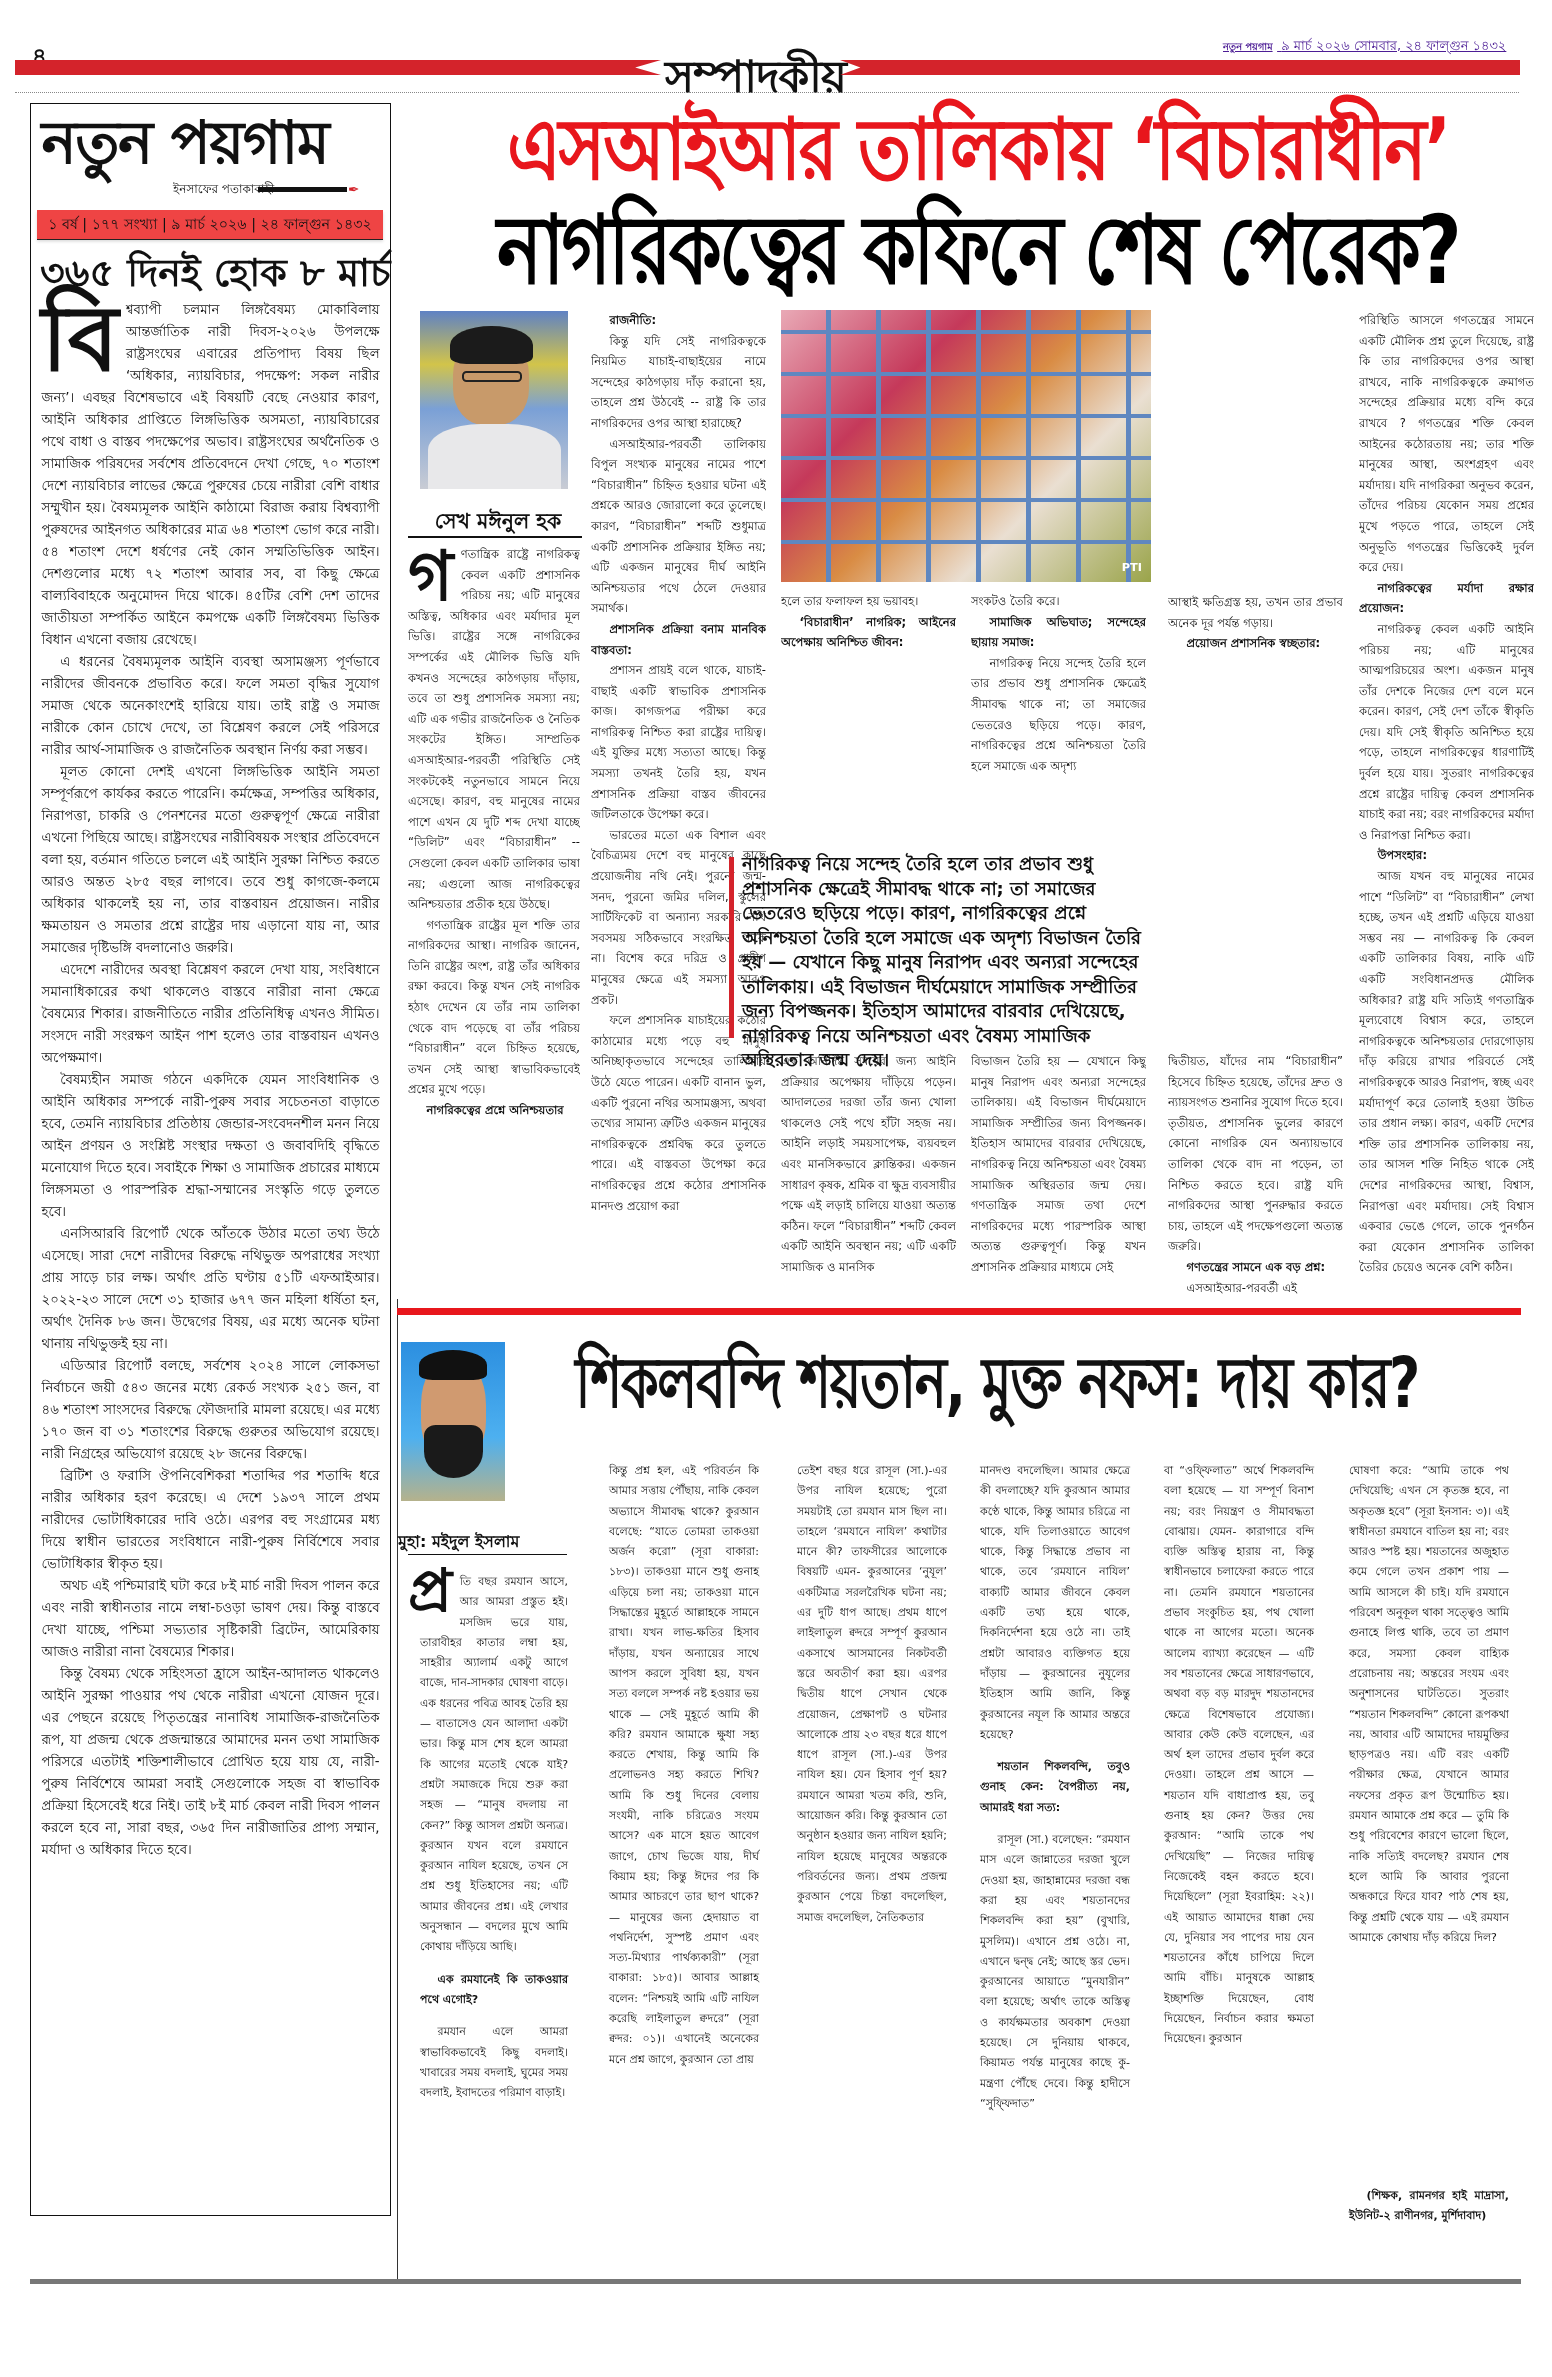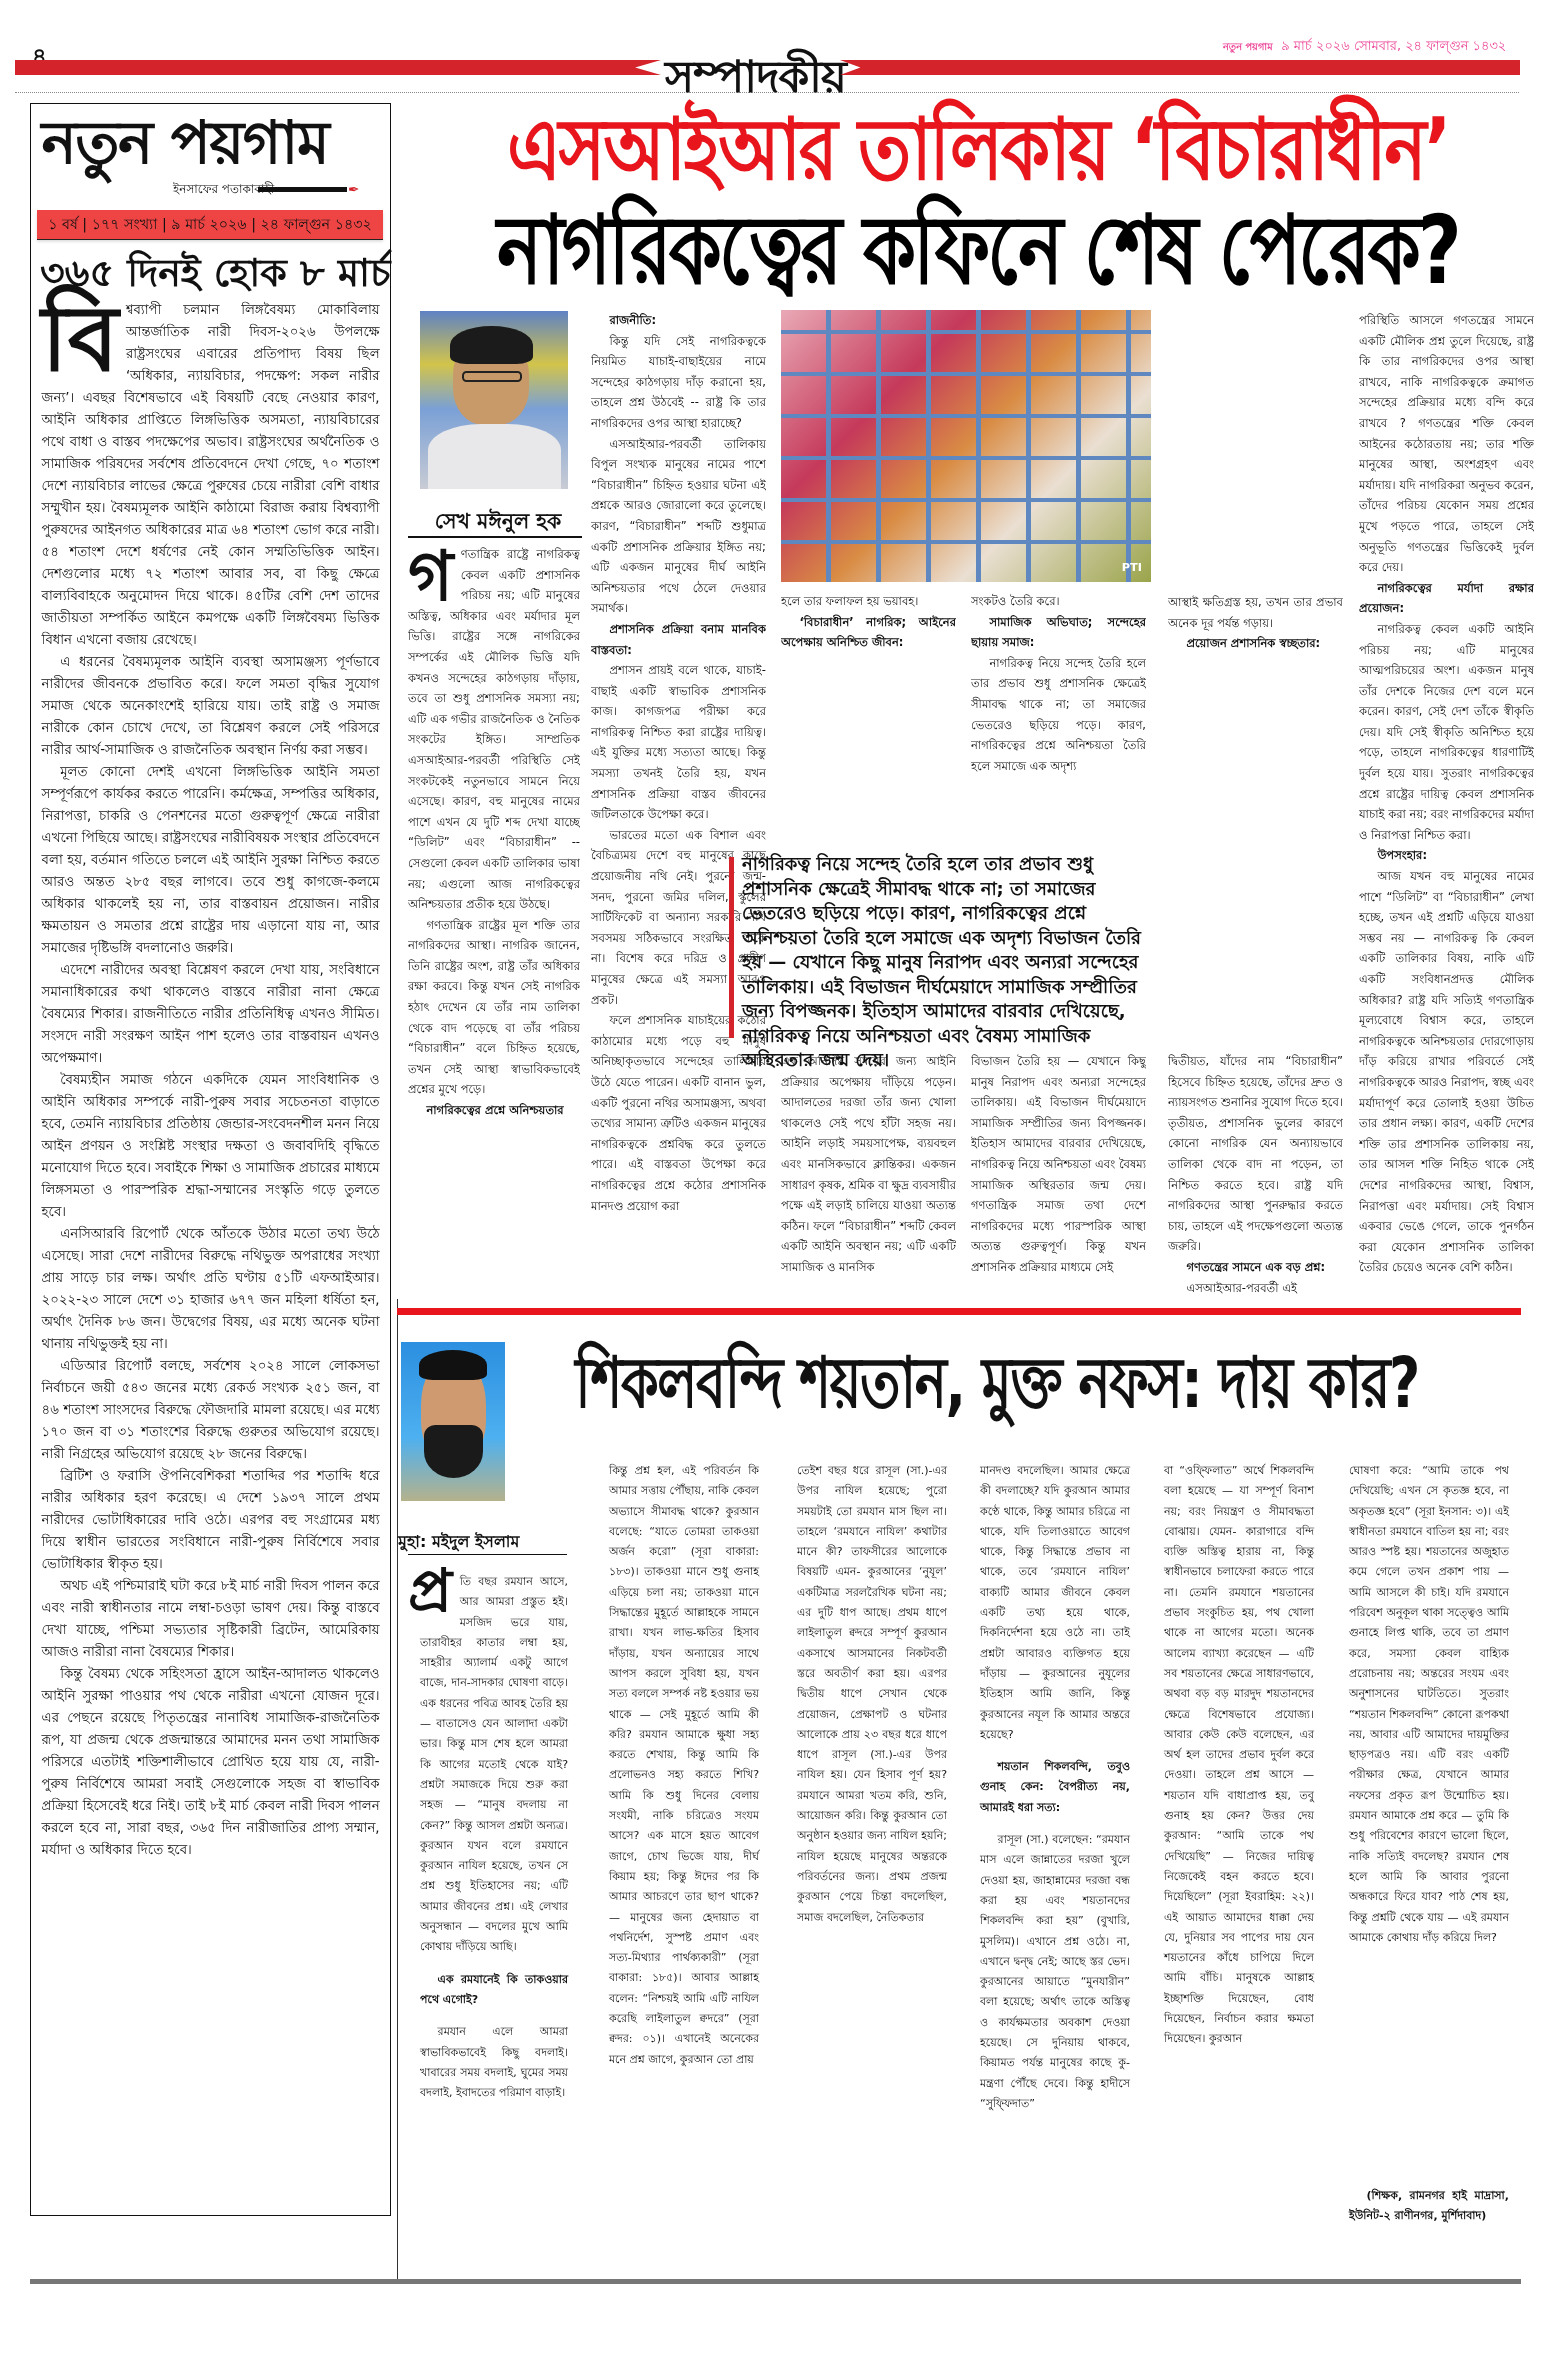--- a/index.html
+++ b/index.html
@@ -4,21 +4,21 @@
 <style>
   html, body { margin:0; padding:0; background:#ffffff; }
   body { width:1553px; height:2377px; position:relative; overflow:hidden; font-family:"DejaVu Serif", serif; color:#111; }
   .abs { position:absolute; }
   
   #page-num { left:32px; top:39px; font-size:22.7px; font-weight:bold; font-family:"DejaVu Serif", serif; }
   .ribbon { position:absolute; top:60px; height:15px; background:#d4232b; }
   #ribbon-left { left:15px; width:310px; clip-path:polygon(0 0,100% 0,96% 50%,100% 100%,0 100%); width:646px; }
   #ribbon-right { left:840px; width:680px; clip-path:polygon(0 0,100% 0,100% 100%,0 100%,3% 50%); }
   #section-title { left:665px; top:44px; font-size:44px; font-weight:900; letter-spacing:-0.8px; font-family:"DejaVu Sans", sans-serif; }
-  #header-date { left:1223px; top:36px; font-size:13px; font-family:"DejaVu Sans", sans-serif; color:#ec4899; }
+  #header-date { left:1223px; top:36px; font-size:13px; font-family:"DejaVu Sans", sans-serif; color:#4c1d95;text-decoration:underline; }
   #header-logo-mini { font-weight:bold; font-size:9.8px; margin-right:4.5px; }
   .dotted-rule { position:absolute; left:15px; width:1504px; border-top:1.5px dotted #888; }
 
   
   #left-box { left:30px; top:103px; width:361px; height:2113px; border:1.5px solid #111; box-sizing:border-box; }
   #masthead-title { position:absolute; left:10.6px; top:9px; width:340px; font-size:59px; font-weight:900; letter-spacing:-1.5px; font-family:"DejaVu Sans", sans-serif; line-height:1; }
   #masthead-tagline { position:absolute; left:98px; top:76px; font-size:12px; font-family:"DejaVu Sans", sans-serif;margin-left:44px; }
   #masthead-bar { position:absolute; left:227px; top:83px; width:89px; height:5.3px; background:#111; }
   #pen-icon { position:absolute; left:317px; top:77px; width:22.7px; height:13.6px; color:#d4232b; font-size:13.6px; }
   #issue-line { position:absolute; left:6px; top:106px; width:346px; height:29px; background:#ef4444; border-bottom:1.5px solid #222; font-size:14.3px; text-align:center; line-height:29px; font-family:"DejaVu Sans", sans-serif; box-shadow:0 2.3px 3px rgba(0,0,0,0.15); }

